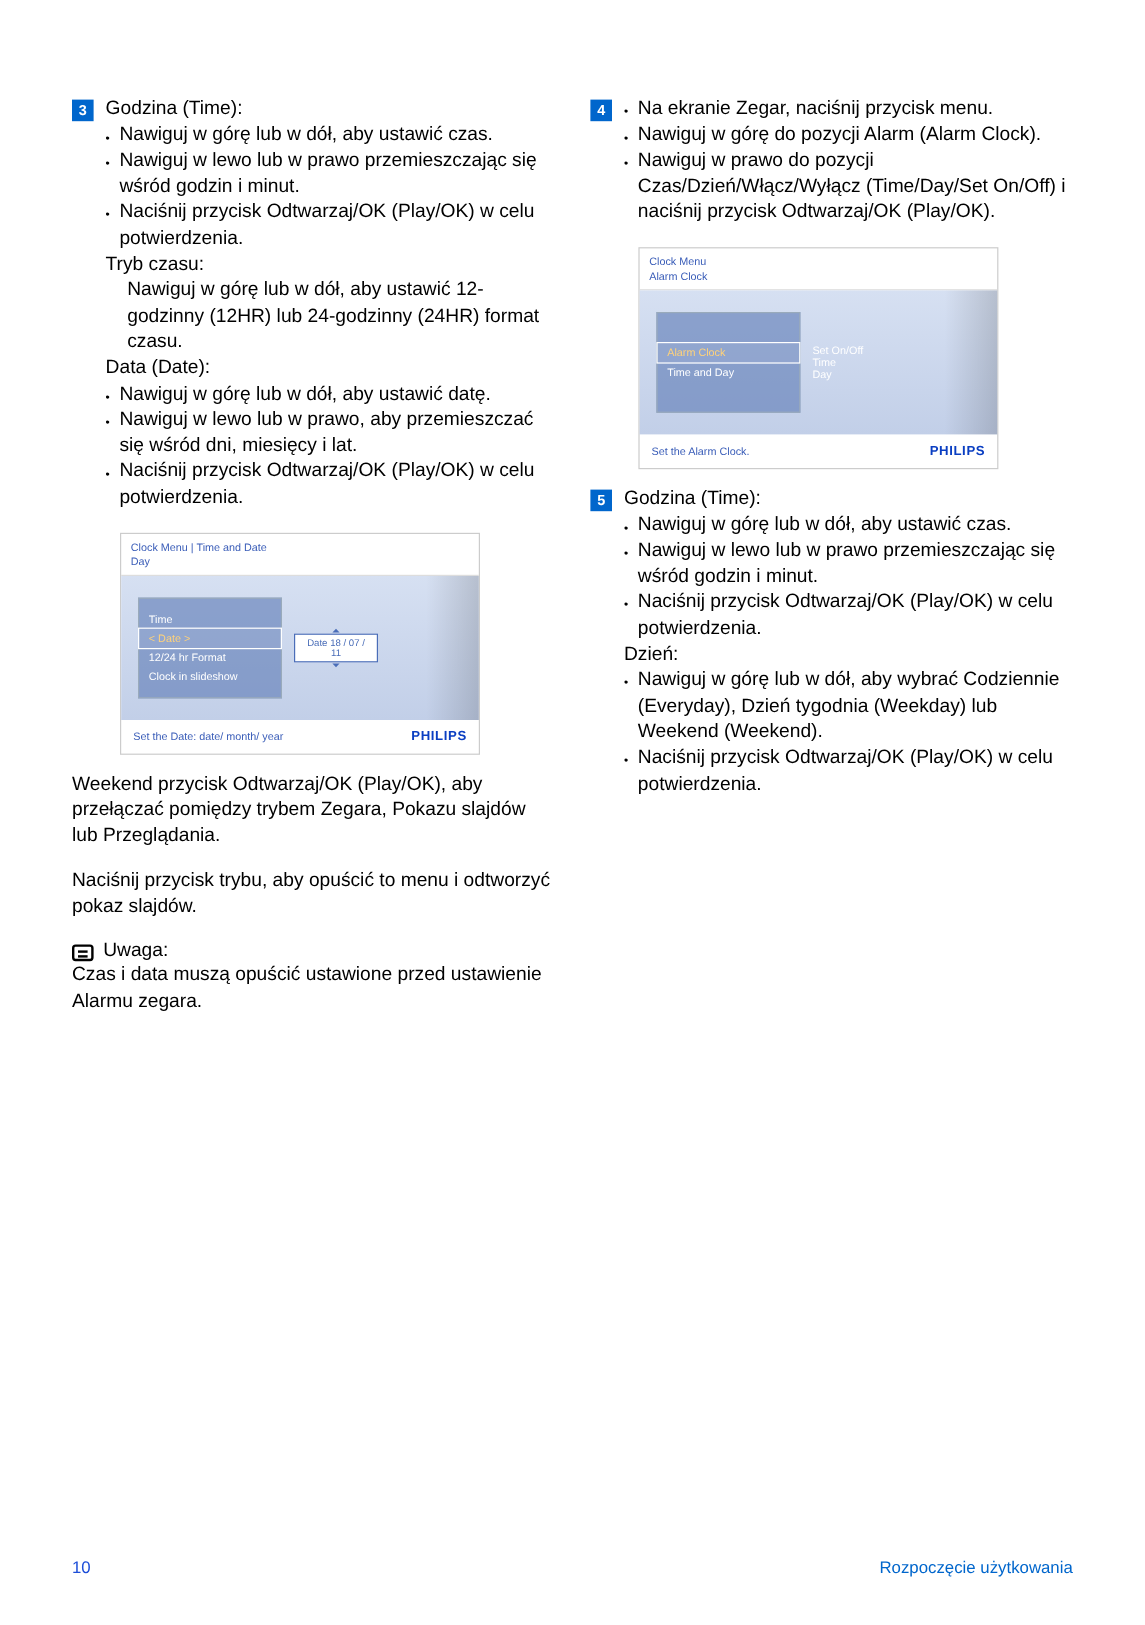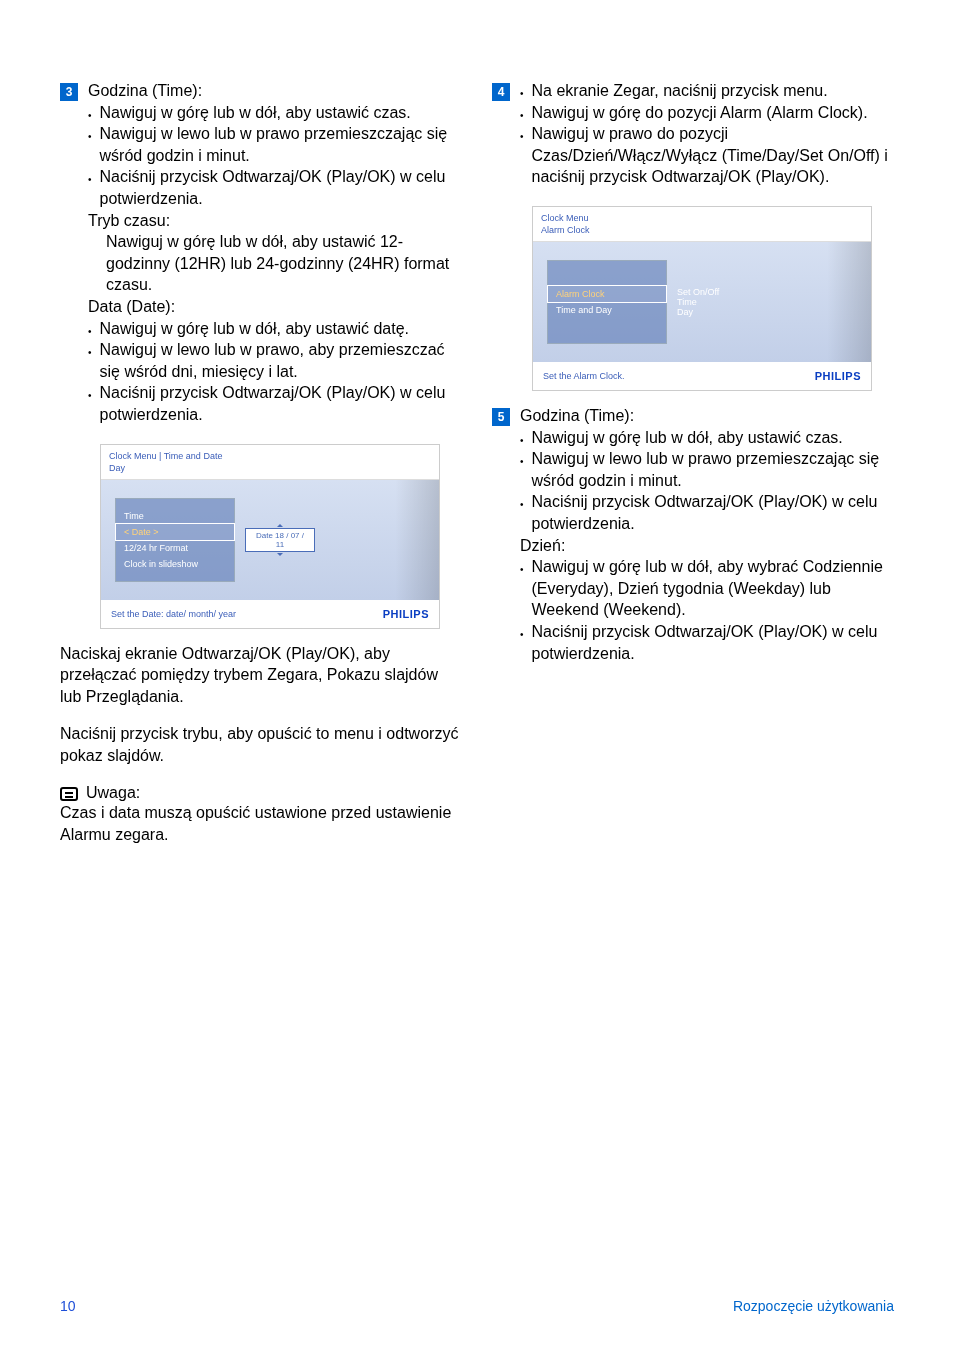--- a/index.html
+++ b/index.html
@@ -34,21 +34,21 @@
   .step-row { display: flex; align-items: flex-start; gap: 10px; margin-bottom: 4px; }
   .step-content { flex: 1; line-height: 1.35; }
   .bul { display: flex; align-items: flex-start; gap: 8px; margin-left: 0; }
   .bul .dot { flex-shrink: 0; margin-top: 7px; font-size: 10px; }
   .bul .txt { flex: 1; }
   .sub-indent { padding-left: 18px; }
   .b { font-weight: normal; }
 
   
   .ui-shot {
-    width: 340px;
+    width: 300px;
     background: #fff;
     border: 1px solid #ccc;
     margin: 18px 0 14px 40px;
     font-size: 10px;
     color: #3a5db8;
   }
   .ui-crumb { padding: 6px 8px 2px 8px; font-size: 9px; }
   .ui-sub { padding: 0 8px 6px 8px; border-bottom: 1px solid #ddd; font-size: 9px; }
   .ui-body {
     display: flex;
@@ -201,21 +201,21 @@
         </div>
         <div class="ui-right-img"></div>
       </div>
       <div class="ui-footer">
         <span>Set the Date: date/ month/ year</span>
         <span class="philips">PHILIPS</span>
       </div>
     </div>
 
     <div class="para">
-      <span>Naciskaj ekranie </span><span class="b">Odtwarzaj/OK (Play/OK)</span><span>, aby przełączać pomiędzy trybem Zegara, Pokazu slajdów lub Przeglądania.</span>
+      <span>Weekend przycisk </span><span class="b">Odtwarzaj/OK (Play/OK)</span><span>, aby przełączać pomiędzy trybem Zegara, Pokazu slajdów lub Przeglądania.</span>
     </div>
     <div class="para" style="margin-top:16px">
       <span>Naciśnij przycisk </span><span class="b">trybu</span><span>, aby opuścić to menu i odtworzyć pokaz slajdów.</span>
     </div>
 
     <div class="note-row">
       <div class="note-icon"></div>
       <div>Uwaga:</div>
     </div>
     <div style="line-height:1.35">Czas i data muszą opuścić ustawione przed ustawienie Alarmu zegara.</div>

